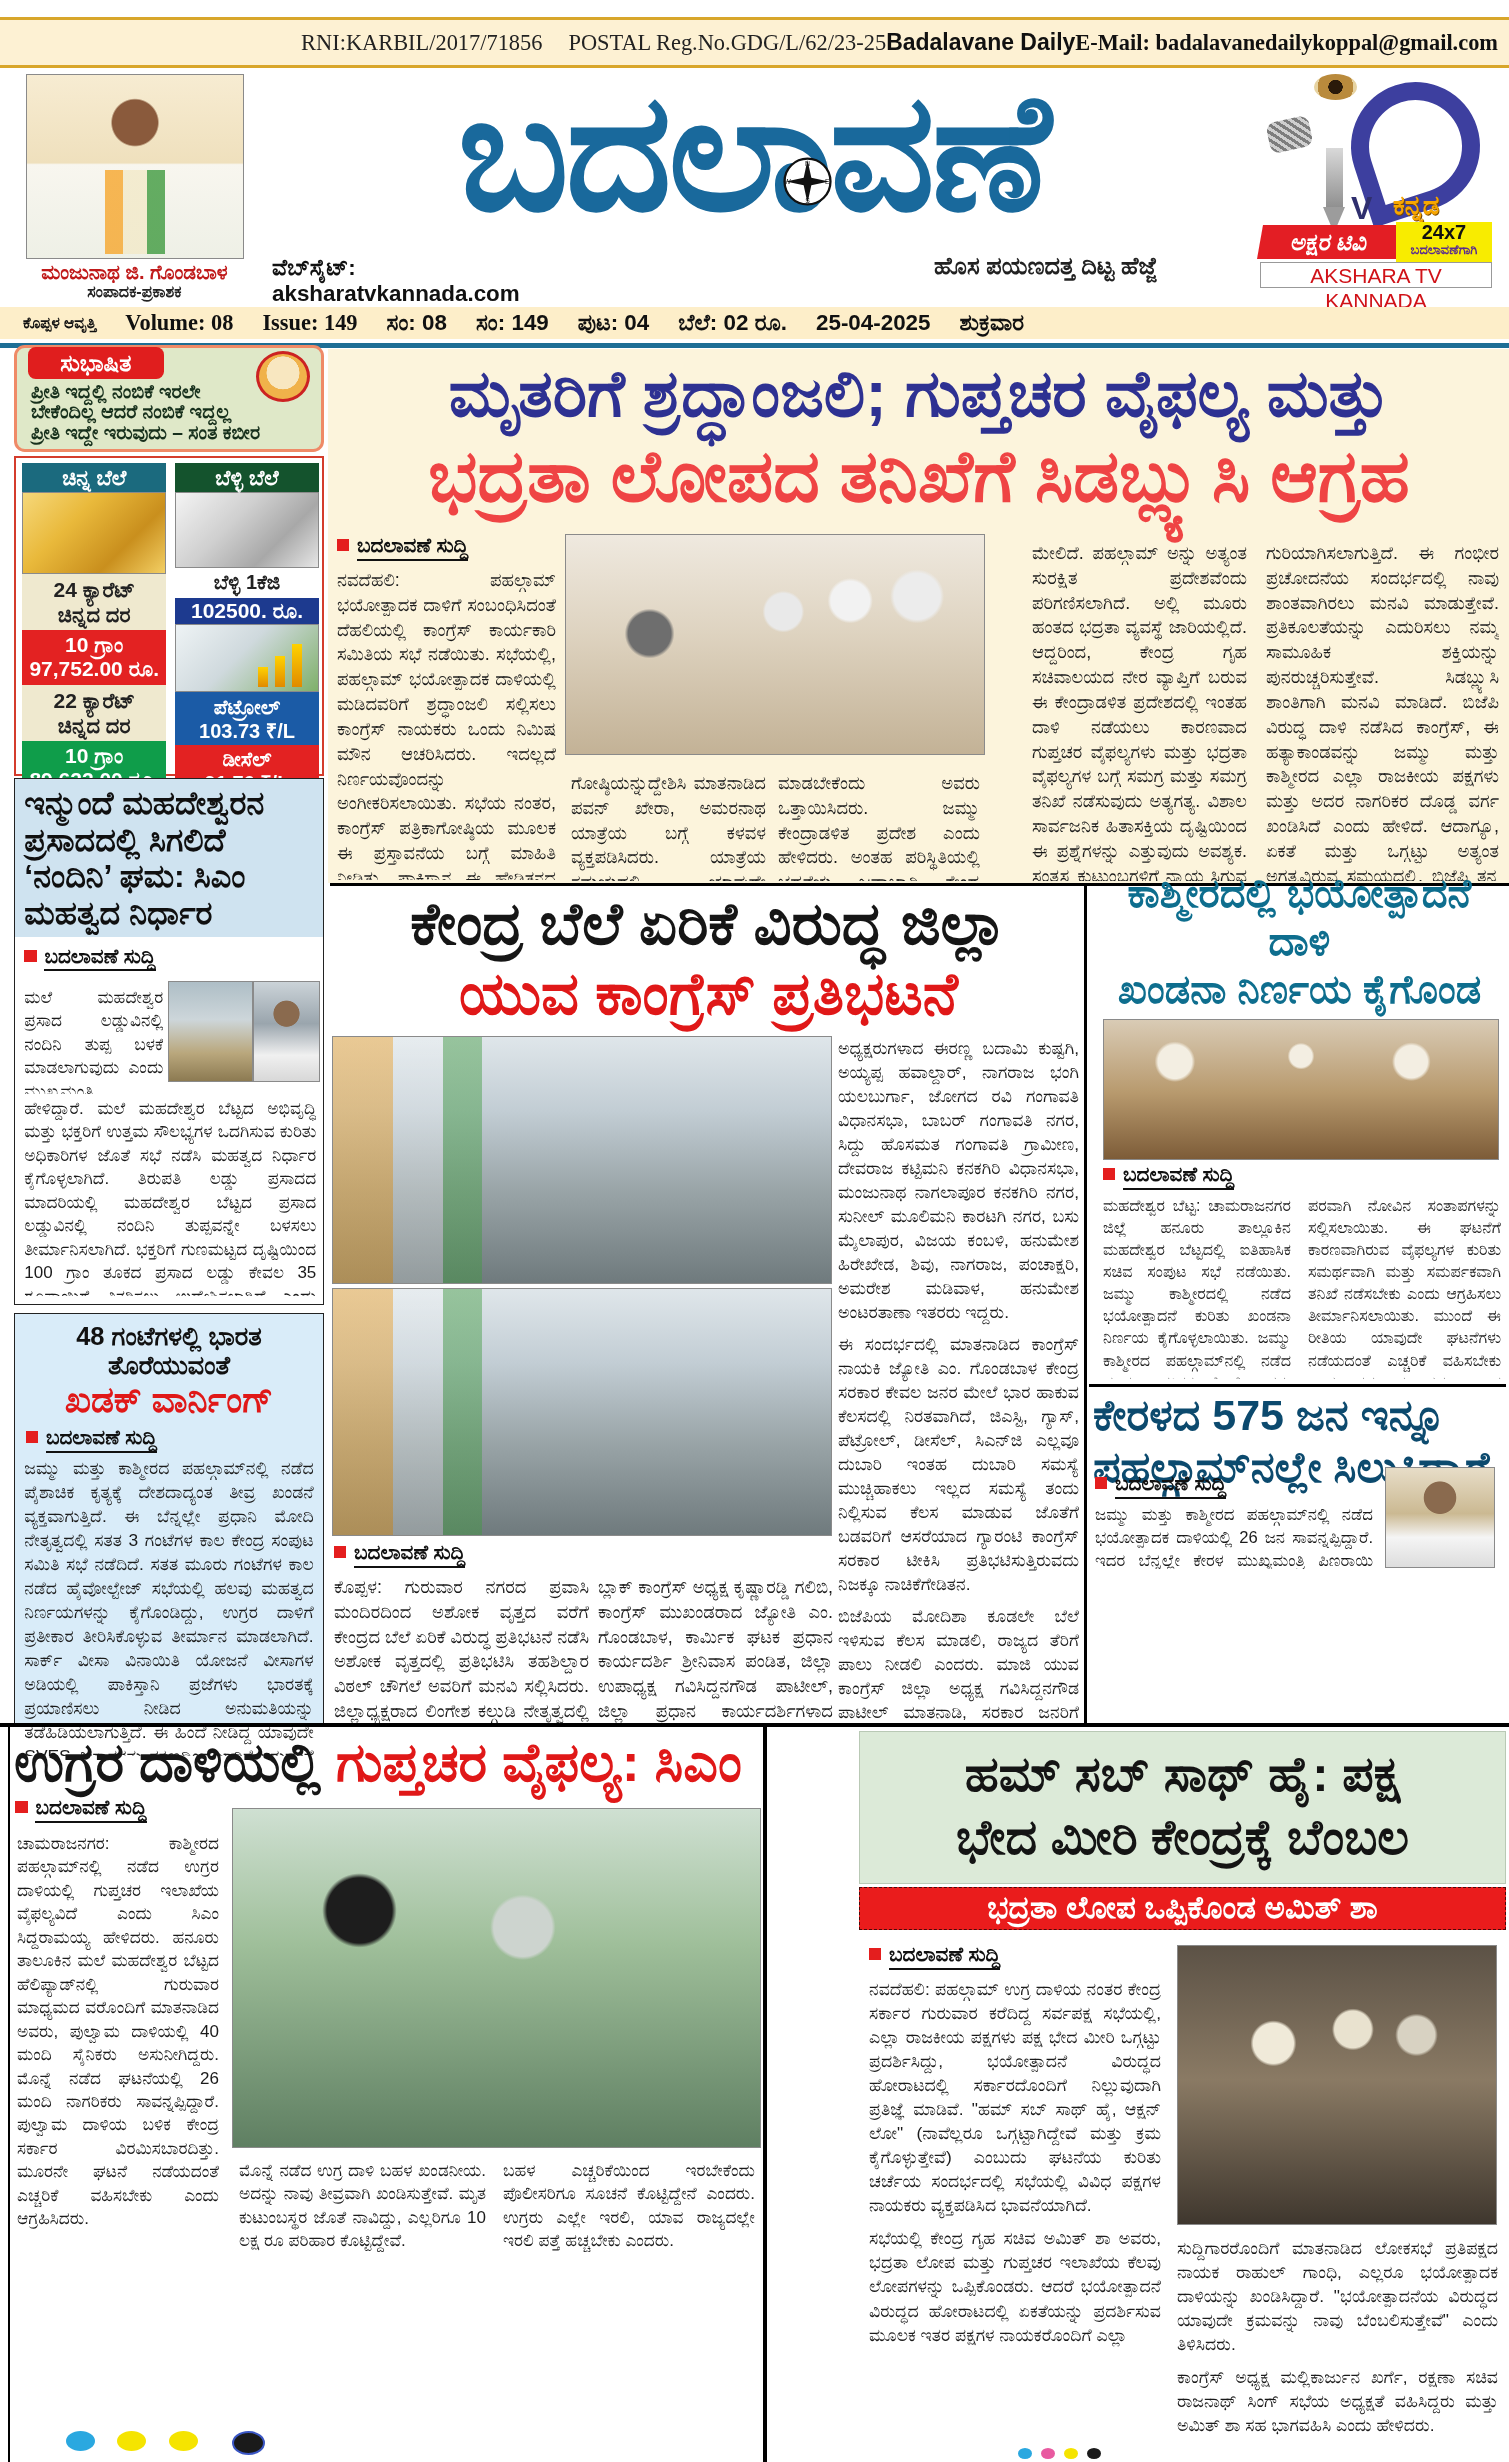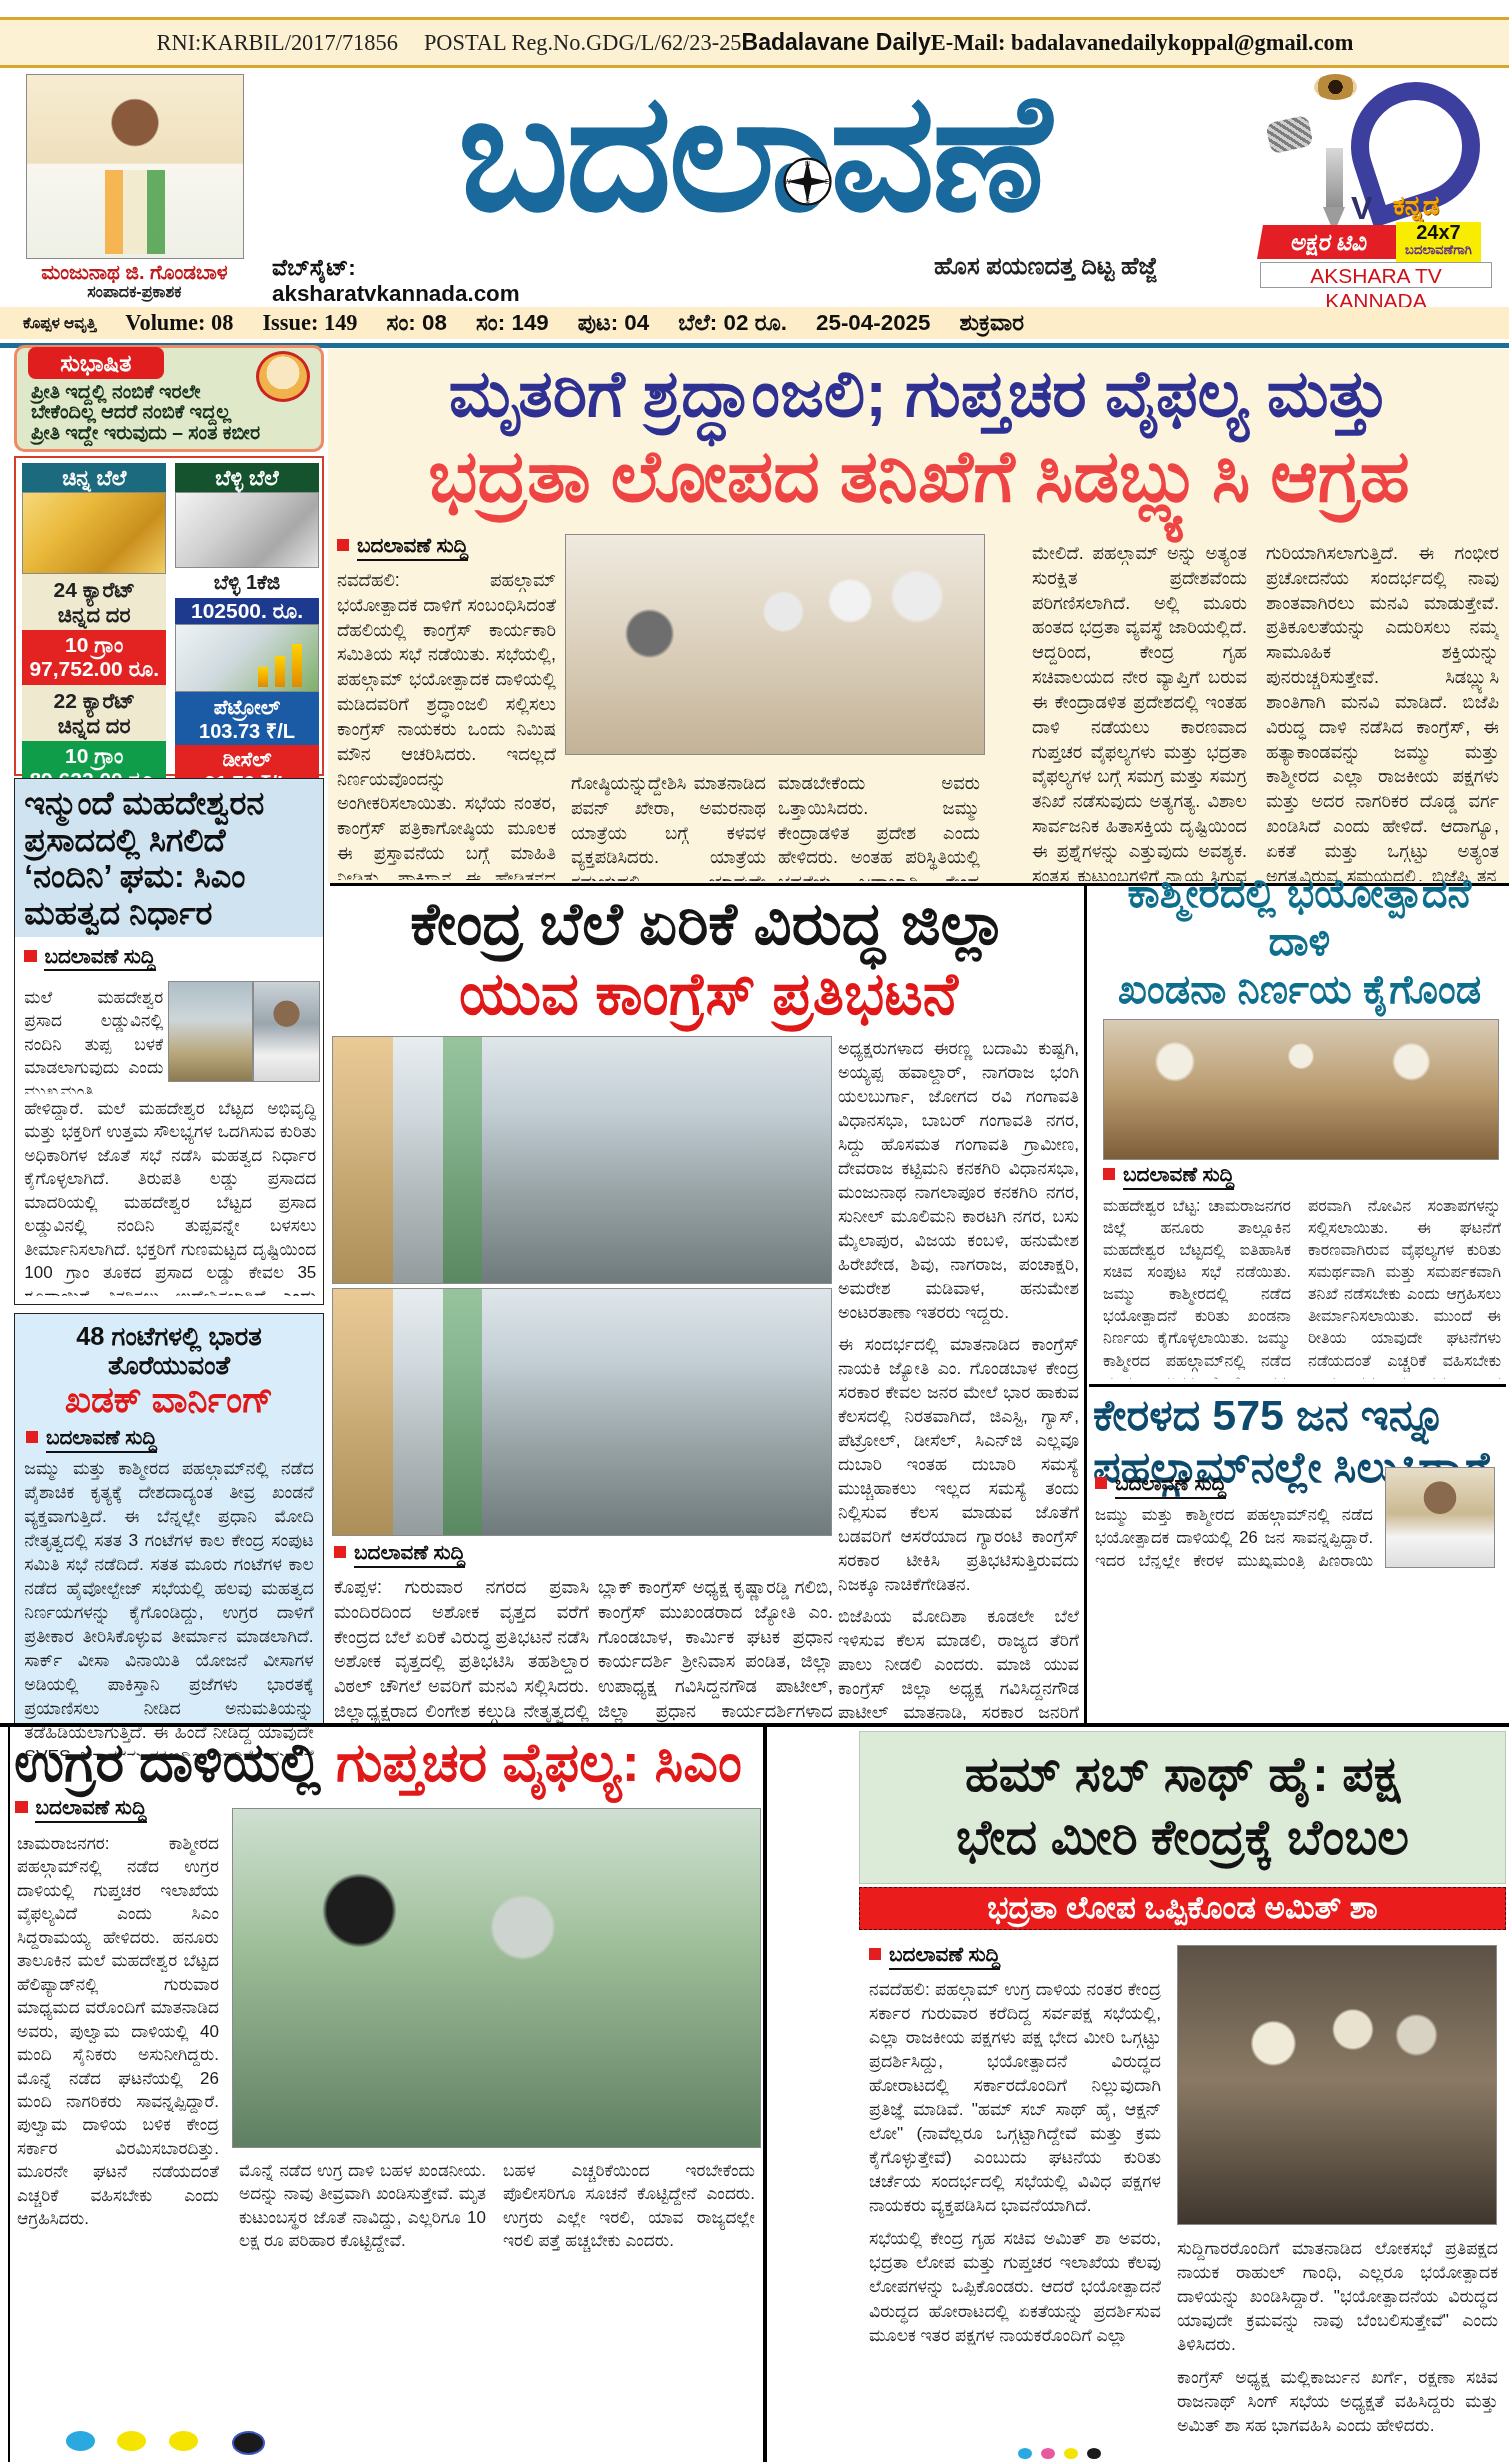--- a/index.html
+++ b/index.html
@@ -5,21 +5,21 @@
   html,body{margin:0;padding:0;background:#e9e9e9;}
   .page{position:relative;width:1510px;height:2462px;background:#ffffff;
         font-family:"Liberation Sans",sans-serif;overflow:hidden;}
   .abs{position:absolute;}
   .ov{overflow:hidden;}
   .body-txt{font-size:18px;line-height:1.38;color:#1b1b1b;text-align:justify;overflow:hidden;word-break:break-word;}
   .photo{border:0.8px solid #8a8a8a;}
   
   .topbar{left:0;top:17px;width:1510px;height:51px;background:#fdf1d3;
           border-top:3.9px solid #d8a62a;border-bottom:3.9px solid #d8a62a;
-          display:flex;align-items:center;justify-content:center;padding:0 36px;box-sizing:border-box;}
+          display:flex;align-items:center;justify-content:flex-end;padding:0 12px;box-sizing:border-box;}
   .topbar .reg{font-family:"Liberation Serif",serif;font-size:22.4px;color:#222;display:flex;gap:26px;}
   .topbar .brand{font-size:23px;font-weight:bold;color:#111;}
   .topbar .mail{font-family:"Liberation Serif",serif;font-size:22.4px;font-weight:bold;color:#111;}
   
   .ph-editor{background:
       radial-gradient(circle at 50% 26%, #8a5a3c 0 13%, rgba(0,0,0,0) 14%),
       linear-gradient(180deg,#f7ecd2 0%,#efe0bd 48%,#f8f6ef 49%,#eef0e6 100%);}
   .ed-scarf{position:absolute;left:36%;top:52%;width:28%;height:46%;
       background:linear-gradient(90deg,#f6a62c 0 30%,#f2e9c8 30% 70%,#3f9a3f 70% 100%);opacity:.8;}
   .cap-name{font-size:20px;font-weight:bold;color:#c01a1a;text-align:center;}
@@ -36,21 +36,21 @@
   .logo-mic{position:absolute;left:7.7px;top:45px;width:43px;height:31px;border-radius:9.3px;
       background:repeating-linear-gradient(45deg,#cfcfcf 0 3.1px,#7d7d7d 3.1px 6.2px);transform:rotate(-12deg);}
   .logo-pen{position:absolute;left:66px;top:74px;width:17px;height:60px;background:linear-gradient(180deg,#d9d9d9,#8f8f8f);}
   .logo-nib{position:absolute;left:63px;top:133px;width:0;height:0;border-left:11.6px solid transparent;
       border-right:11.6px solid transparent;border-top:26px solid #9c9c9c;}
   .logo-v{position:absolute;left:91px;top:116px;font-size:32px;font-weight:bold;color:#2f2f6e;}
   .logo-kannada{position:absolute;left:133px;top:116px;font-size:26px;font-weight:bold;color:#f7a600;
       text-shadow:0.8px 0.8px 0 #7c4a00;}
   .logo-redchip{position:absolute;left:0px;top:151px;width:139px;height:34px;background:#e31e24;
       transform:skewX(-10deg);color:#fff;font-size:23px;font-weight:bold;text-align:center;line-height:34px;}
-  .logo-yellow{position:absolute;left:136px;top:148px;width:85px;height:40px;background:#f8ec00;
+  .logo-yellow{position:absolute;left:136px;top:148px;width:96px;height:40px;background:#f8ec00;
       text-align:center;color:#111;}
   .logo-24{font-size:20px;font-weight:bold;line-height:20px;}
   .logo-badgesub{font-size:13px;font-weight:bold;color:#5b2d8e;line-height:15.4px;}
   .logo-white{position:absolute;left:0px;top:188px;width:232px;height:26px;background:#ffffff;border:0.8px solid #999;
       color:#d01218;font-size:21px;font-weight:normal;text-align:center;line-height:25px;box-sizing:border-box;}
   
   .dateline{left:0;top:307px;width:1510px;height:32px;background:#fdeec9;display:flex;align-items:center;
       gap:29px;padding:0 23px;box-sizing:border-box;font-size:22.4px;font-weight:bold;color:#111;}
   .dateline .kn-small{font-size:15.4px;}
   .dateline .serif{font-family:"Liberation Serif",serif;}

